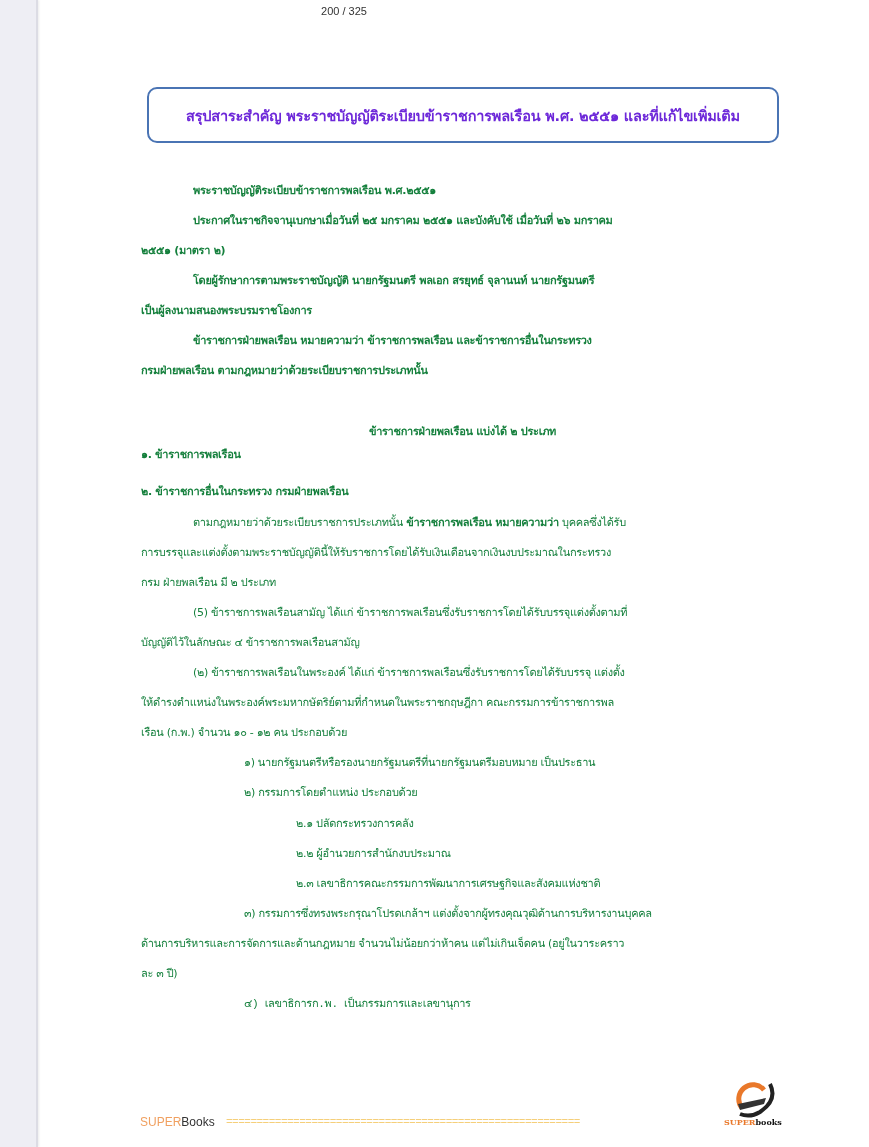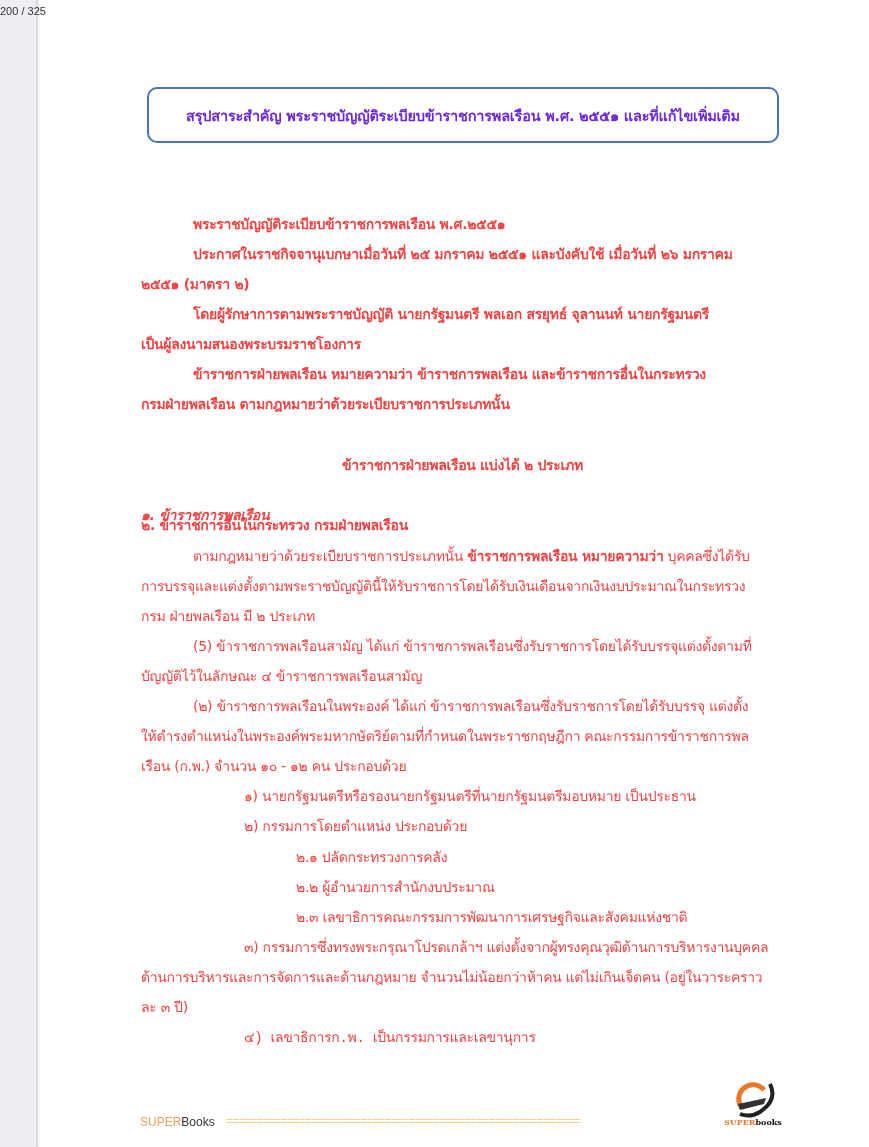--- a/index.html
+++ b/index.html
@@ -10,36 +10,35 @@
     color:#111;
     position:relative;
   }
   .gutter {
     position:absolute; left:0; top:0; width:36px; height:1147px;
     background:#eeeef4;
     border-right:2px solid #dcdce4;
     box-shadow:1px 0 2px rgba(0,0,0,0.08);
   }
   .page-indicator {
-    position:absolute; top:5px; left:0; width:688px; text-align:left;
+    position:absolute; top:5px; left:0; width:688px; text-align:center;
     font-family:"Liberation Sans", sans-serif; font-size:11px; color:#333;
   }
   .title-box {
     position:absolute; left:147px; top:87px; width:632px; height:56px;
     border:2.5px solid #4a74b4; border-radius:10px;
     display:flex; align-items:center; justify-content:center;
     box-sizing:border-box;
   }
   .title-box span {
     font-size:14.5px; font-weight:bold; color:#6d28d9; letter-spacing:-0.2px;
   }
   .line {
-    position:absolute; font-size:14px; white-space:nowrap; color:#ef4444;
+    position:absolute; font-size:11px; white-space:nowrap; color:#15803d;
     letter-spacing:-0.3px;
-    margin-top:32px;
   }
   .b { font-weight:bold; }
   .footer-brand {
     position:absolute; left:140px; top:1115px;
     font-family:"Liberation Sans", sans-serif; font-size:12px;
   }
   .footer-brand .super { color:#f0a060; }
   .footer-brand .books { color:#333; }
   .footer-rule {
     position:absolute; left:226px; top:1116px;
@@ -68,21 +67,21 @@
 <div class="line b" style="left:193px; top:181px;">พระราชบัญญัติระเบียบข้าราชการพลเรือน พ.ศ.๒๕๕๑</div>
 <div class="line b" style="left:193px; top:211px;">ประกาศในราชกิจจานุเบกษาเมื่อวันที่ ๒๕ มกราคม ๒๕๕๑ และบังคับใช้ เมื่อวันที่ ๒๖ มกราคม</div>
 <div class="line b" style="left:141px; top:241px;">๒๕๕๑ (มาตรา ๒)</div>
 <div class="line b" style="left:193px; top:271px;">โดยผู้รักษาการตามพระราชบัญญัติ นายกรัฐมนตรี พลเอก สรยุทธ์ จุลานนท์ นายกรัฐมนตรี</div>
 <div class="line b" style="left:141px; top:301px;">เป็นผู้ลงนามสนองพระบรมราชโองการ</div>
 <div class="line b" style="left:193px; top:331px;">ข้าราชการฝ่ายพลเรือน หมายความว่า ข้าราชการพลเรือน และข้าราชการอื่นในกระทรวง</div>
 <div class="line b" style="left:141px; top:361px;">กรมฝ่ายพลเรือน ตามกฎหมายว่าด้วยระเบียบราชการประเภทนั้น</div>
 
 <div class="line b" style="left:0; width:869px; text-align:center; top:422px; padding-left:56px; box-sizing:border-box;">ข้าราชการฝ่ายพลเรือน แบ่งได้ ๒ ประเภท</div>
 
-<div class="line b" style="left:141px; top:472px;font-style:italic;">๑. ข้าราชการพลเรือน</div>
+<div class="line b" style="left:141px; top:445px;">๑. ข้าราชการพลเรือน</div>
 <div class="line b" style="left:141px; top:482px;">๒. ข้าราชการอื่นในกระทรวง กรมฝ่ายพลเรือน</div>
 
 <div class="line" style="left:193px; top:513px;">
   <span>ตามกฎหมายว่าด้วยระเบียบราชการประเภทนั้น </span><span class="b">ข้าราชการพลเรือน หมายความว่า</span><span> บุคคลซึ่งได้รับ</span>
 </div>
 <div class="line" style="left:141px; top:543px;">การบรรจุและแต่งตั้งตามพระราชบัญญัตินี้ให้รับราชการโดยได้รับเงินเดือนจากเงินงบประมาณในกระทรวง</div>
 <div class="line" style="left:141px; top:573px;">กรม ฝ่ายพลเรือน มี ๒ ประเภท</div>
 
 <div class="line" style="left:193px; top:603px;">(5) ข้าราชการพลเรือนสามัญ ได้แก่ ข้าราชการพลเรือนซึ่งรับราชการโดยได้รับบรรจุแต่งตั้งตามที่</div>
 <div class="line" style="left:141px; top:633px;">บัญญัติไว้ในลักษณะ ๔ ข้าราชการพลเรือนสามัญ</div>

